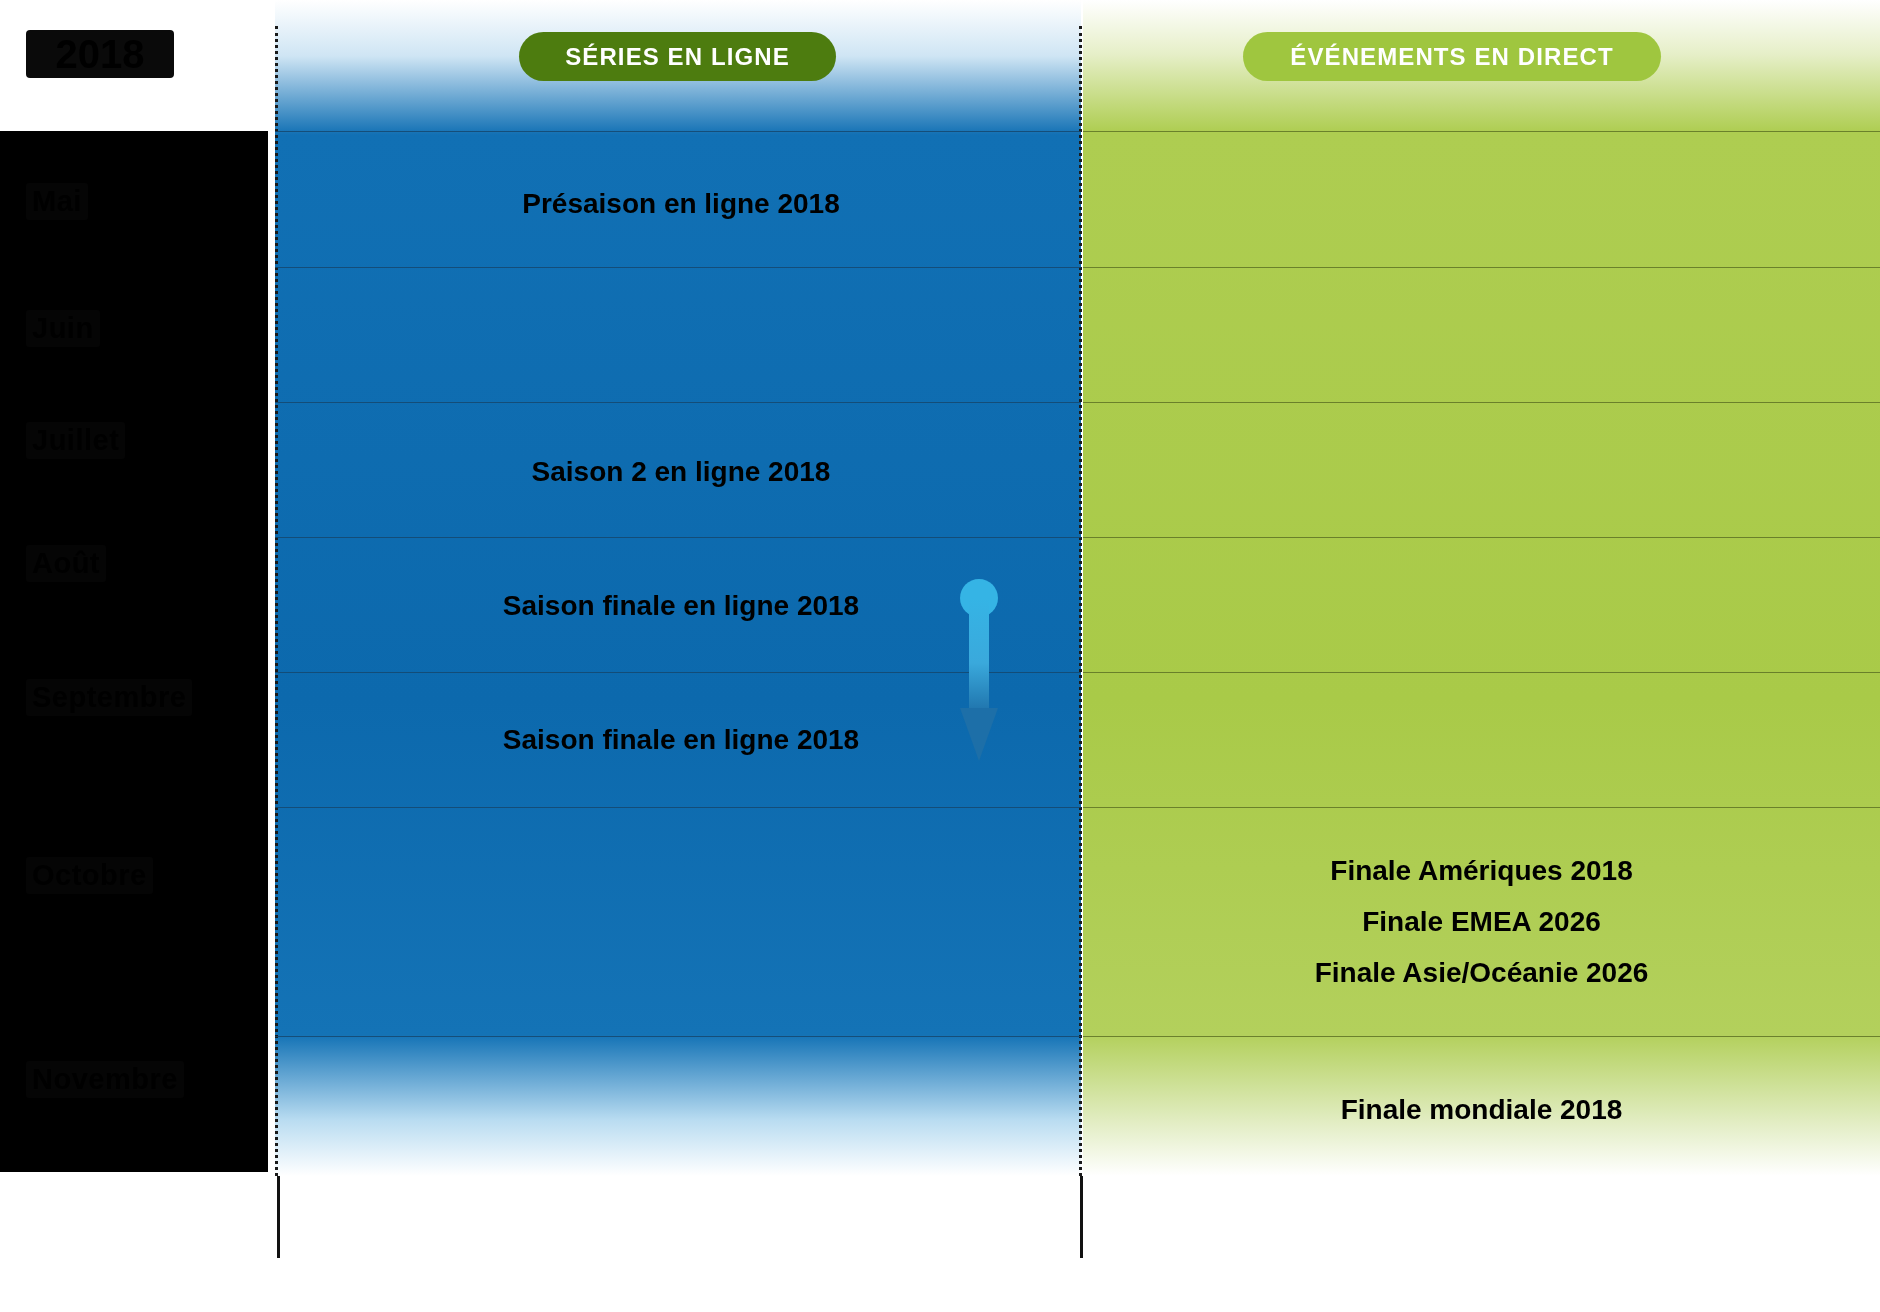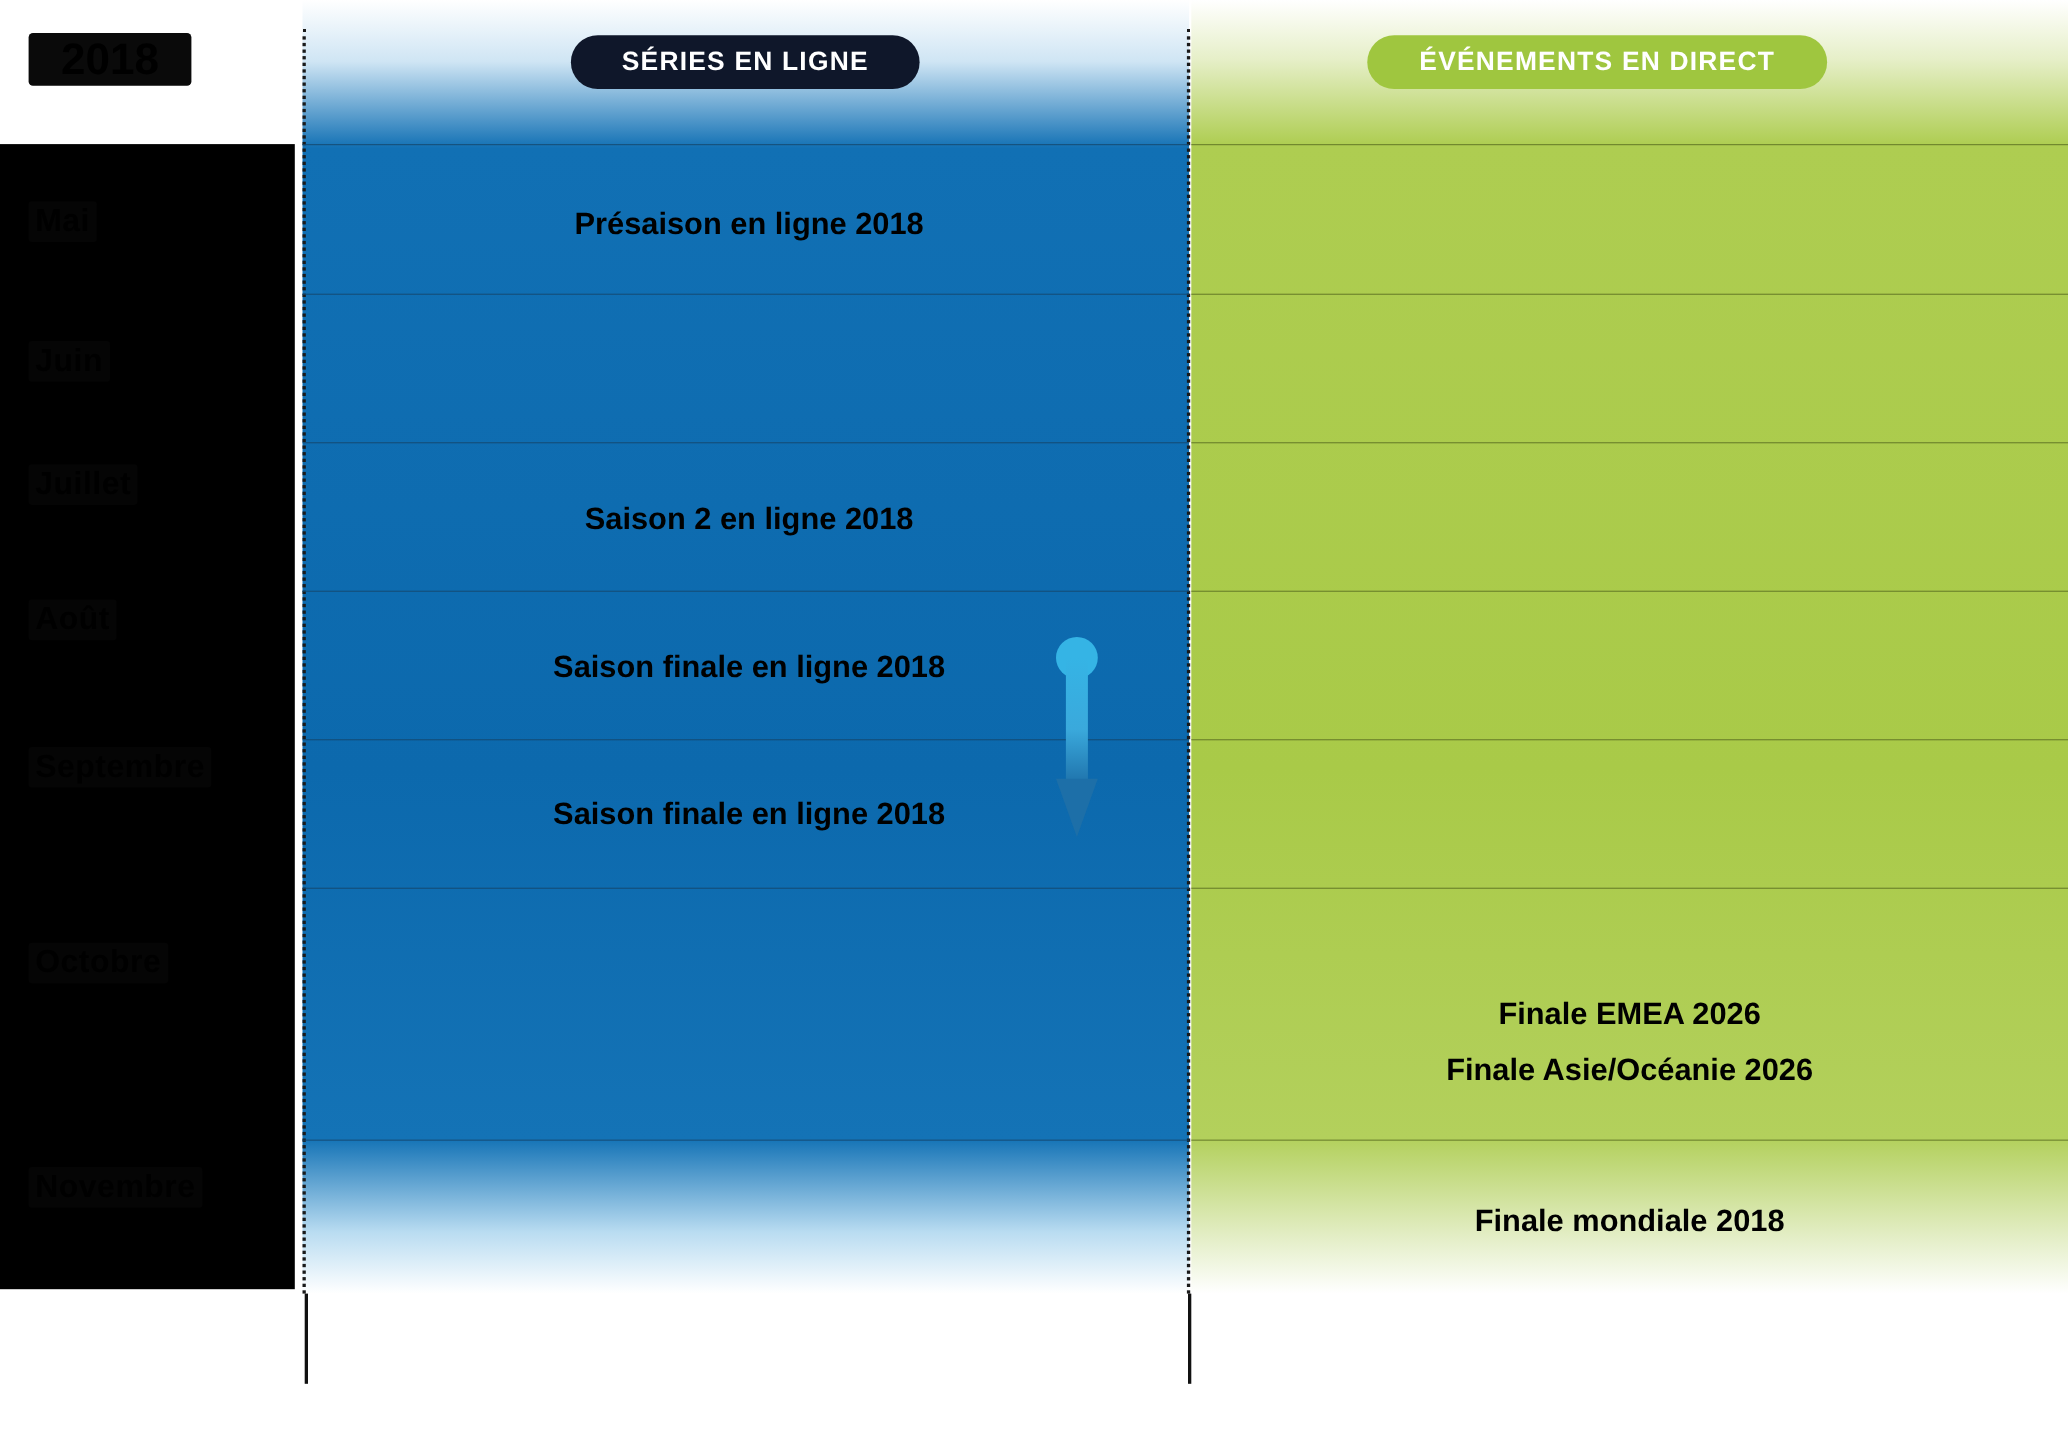--- a/index.html
+++ b/index.html
@@ -143,21 +143,21 @@
     color: #ffffff;
     font-size: 24px;
     font-weight: bold;
     letter-spacing: 1.1px;
     white-space: nowrap;
   }
   #pill-online {
     left: 519px;
     top: 32px;
     width: 317px;
-    background: #0f172a;
+    background: #4d7c0f;
   }
   #pill-live {
     left: 1243px;
     top: 32px;
     width: 418px;
     background: #9fc63f;
     text-align: center;
   }
 
   
@@ -243,20 +243,21 @@
   </div>
   <div class="pill" id="pill-live">
     <span>ÉVÉNEMENTS EN DIRECT</span>
   </div>
 
   <div class="entry blue-col" style="top:188px;">Présaison en ligne 2018</div>
   <div class="entry blue-col" style="top:456px;">Saison 2 en ligne 2018</div>
   <div class="entry blue-col" style="top:590px;">Saison finale en ligne 2018</div>
   <div class="entry blue-col" style="top:724px;">Saison finale en ligne 2018</div>
 
+  <div class="entry green-col" style="top:855px;">Finale Amériques 2018</div>
   <div class="entry green-col" style="top:906px;">Finale EMEA 2026</div>
   <div class="entry green-col" style="top:957px;">Finale Asie/Océanie 2026</div>
   <div class="entry green-col" style="top:1094px;">Finale mondiale 2018</div>
 
   <svg id="flow-arrow" viewBox="0 0 40 185">
     <defs>
       <linearGradient id="arrowGrad" x1="0" y1="0" x2="0" y2="1">
         <stop offset="0%" stop-color="#35b4e5"></stop>
         <stop offset="55%" stop-color="#3aa9dc"></stop>
         <stop offset="100%" stop-color="#1d6fa8"></stop>

